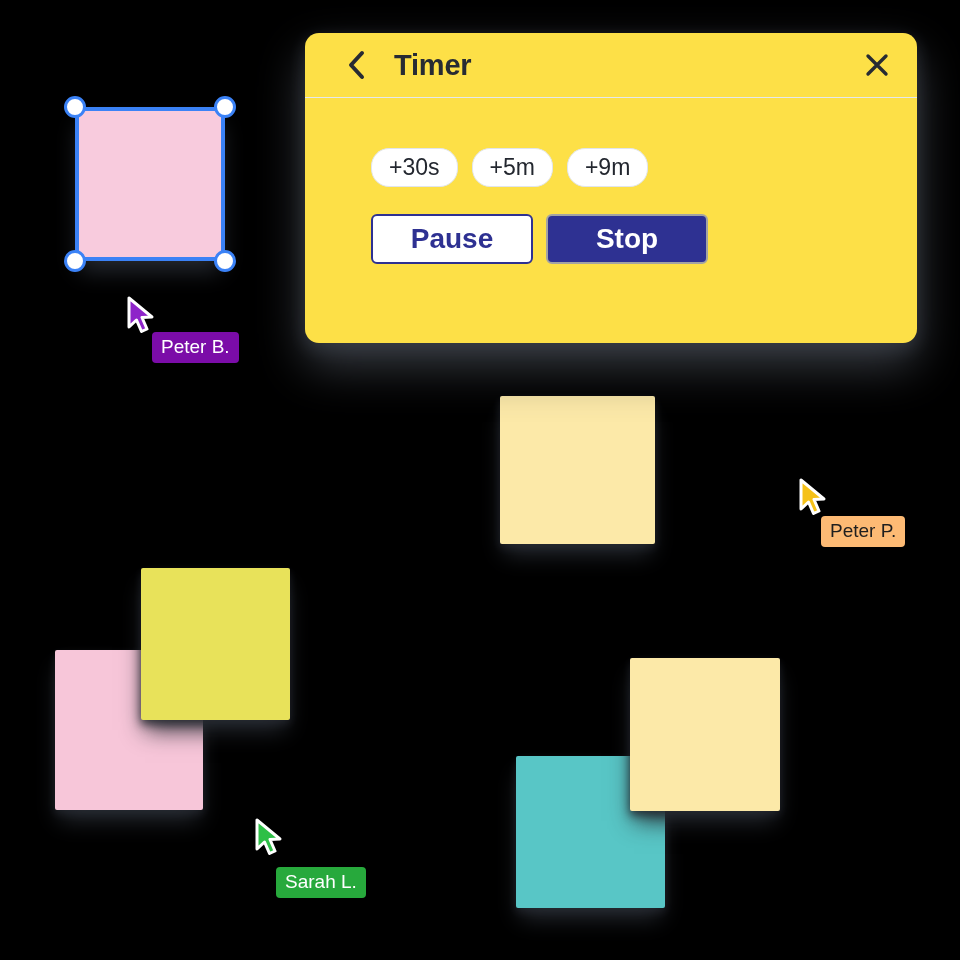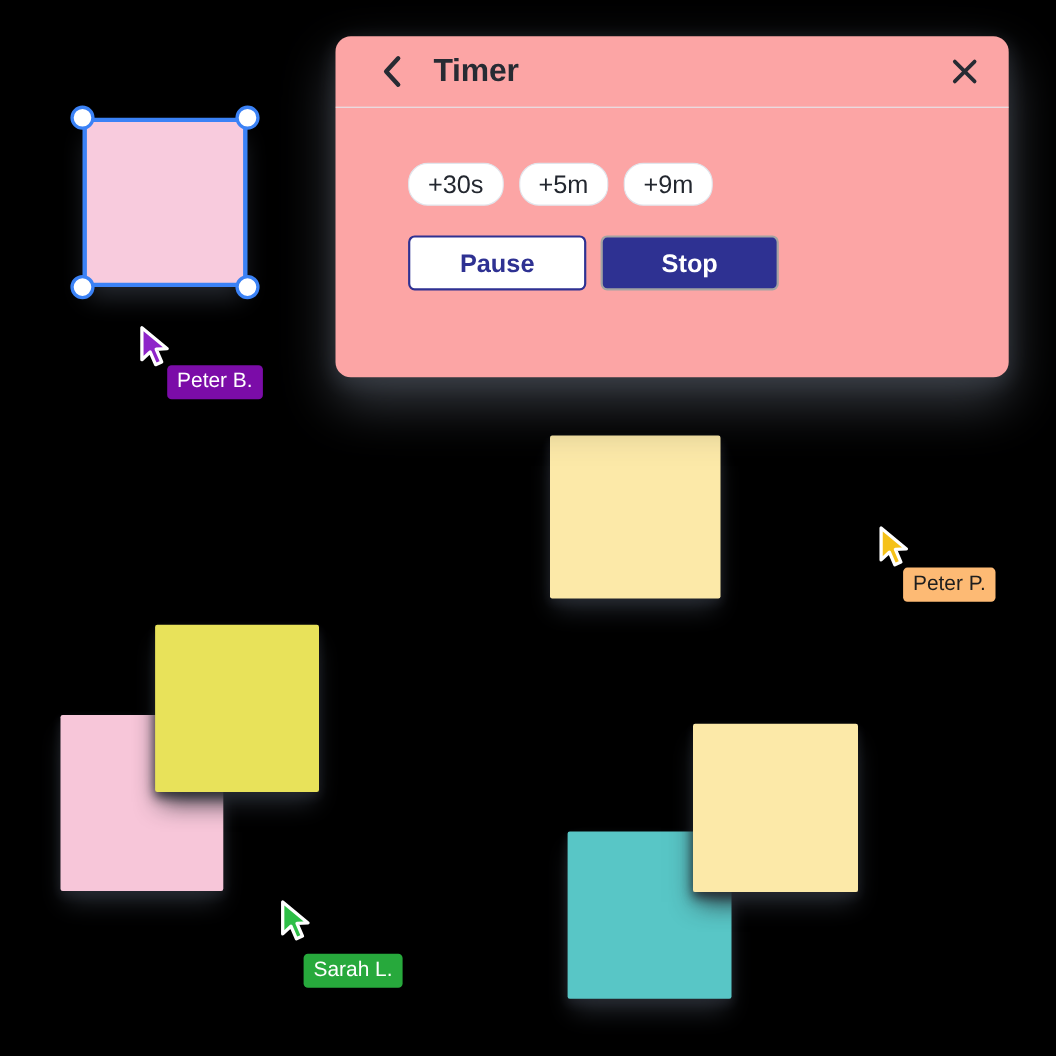--- a/index.html
+++ b/index.html
@@ -63,21 +63,21 @@
     font-family: "Liberation Sans", sans-serif;
   }
 
   
   #timer-dialog {
     position: absolute;
     left: 305px;
     top: 33px;
     width: 612px;
     height: 310px;
-    background: #fca5a5;
+    background: #fde047;
     border-radius: 14px;
     box-shadow: 0 22px 48px rgba(60,64,72,0.95),
                 0 6px 18px rgba(40,44,52,0.9);
     overflow: hidden;
   }
 
   .dialog-header {
     position: relative;
     height: 65px;
     border-bottom: 1px solid #E4E8EE;
@@ -173,21 +173,21 @@
     color: #23272F;
     cursor: pointer;
     font-family: "Liberation Sans", sans-serif;
     line-height: 22px;
   }
 
   .actions-row { display: flex; gap: 13px; margin-top: 27px; }
 
   .btn {
     border-radius: 6px;
-    font-size: 23px;
+    font-size: 28px;
     font-weight: bold;
     cursor: pointer;
     font-family: "Liberation Sans", sans-serif;
     padding: 0;
     height: 50px;
   }
 
   .btn-secondary {
     width: 162px;
     background: #ffffff;

